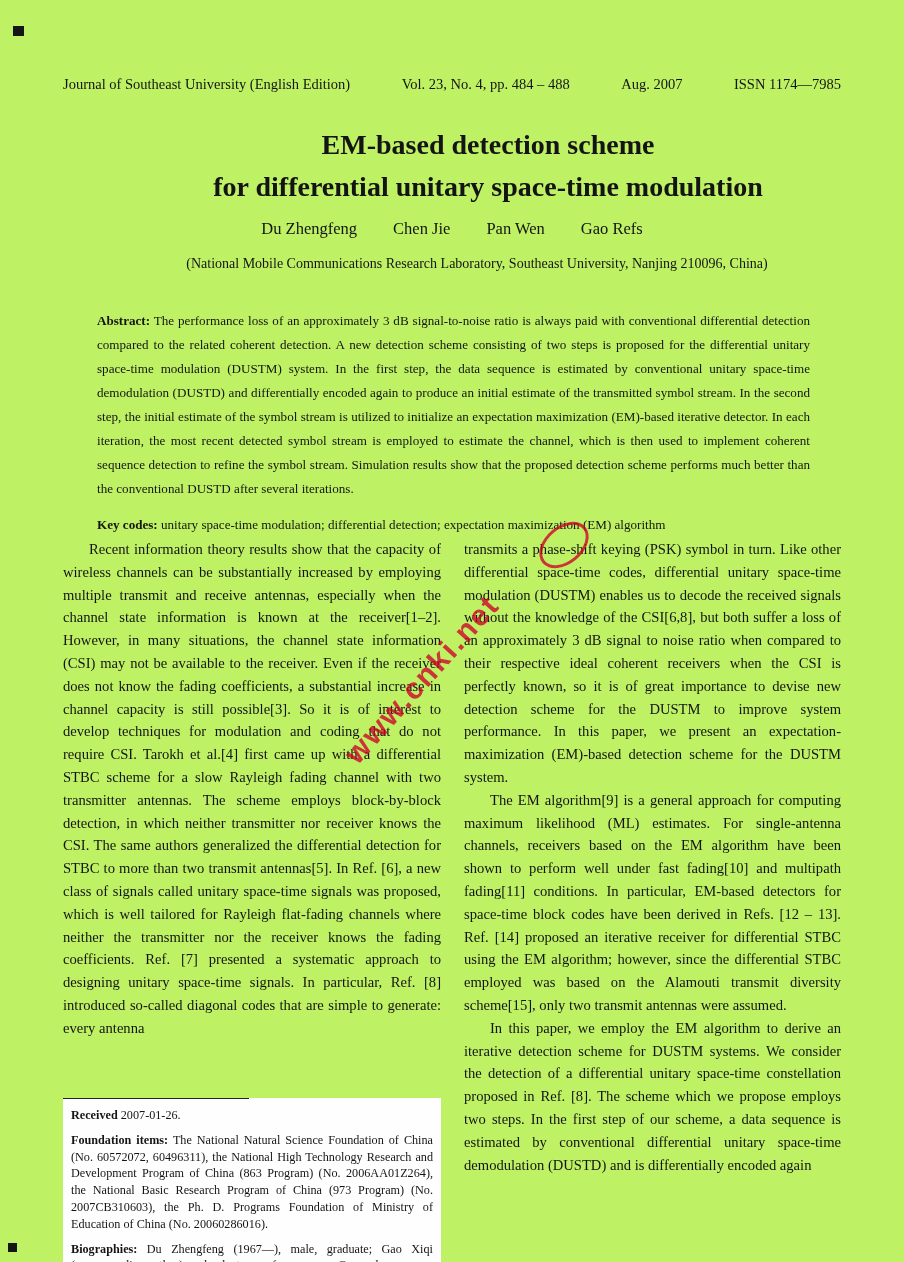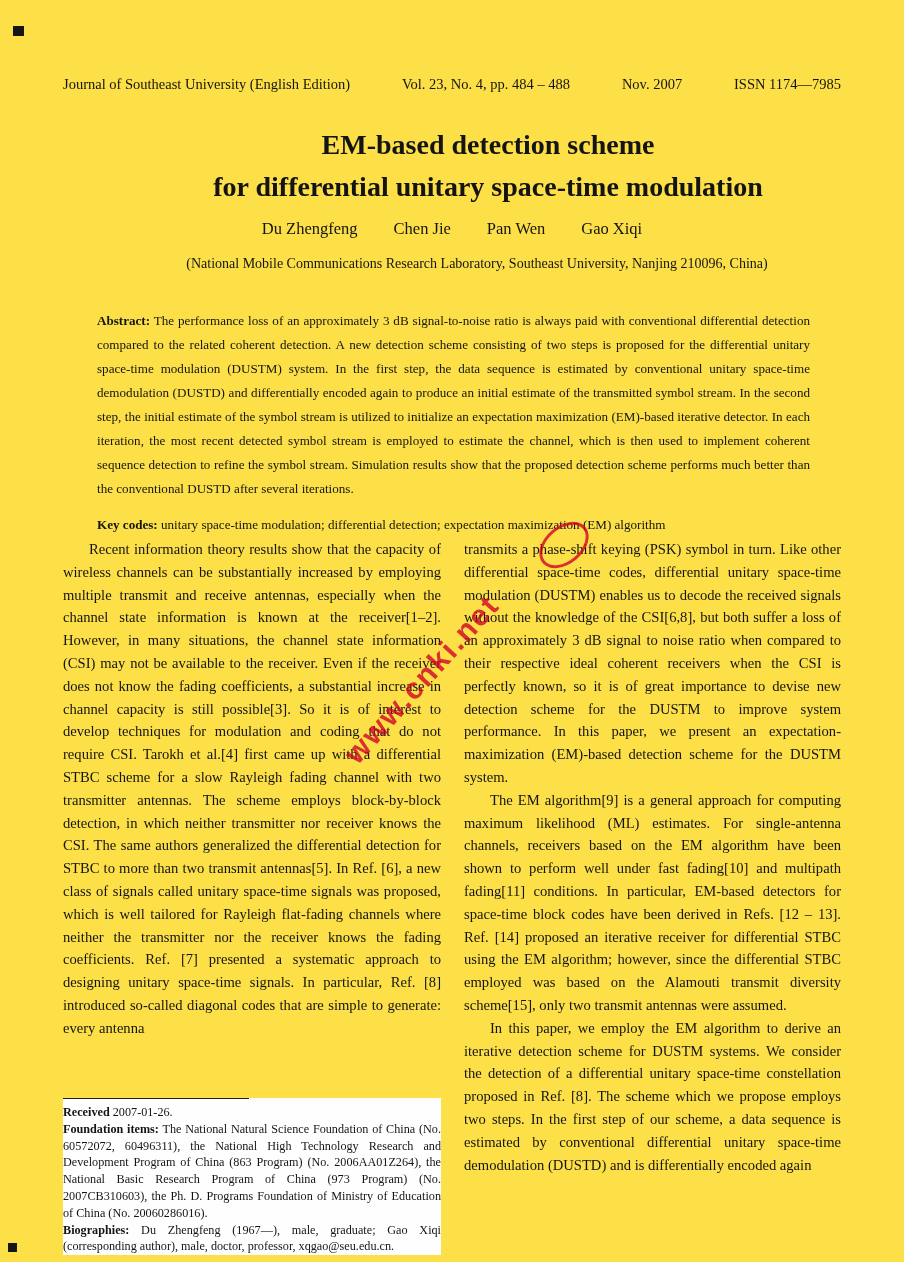--- a/index.html
+++ b/index.html
@@ -1,20 +1,20 @@
 <!DOCTYPE html>
 <html><head>
 <meta charset="utf-8">
 <style>
   html, body { margin: 0; padding: 0; background: #ffffff; }
   .page {
     position: relative;
     width: 904px;
     height: 1262px;
-    background: #fde047;
+    background: #bef264;
     font-family: "Liberation Serif", serif;
     color: #141414;
     overflow: hidden;
   }
   .mark { position: absolute; background: #151515; }
   .mark-tl { left: 13px; top: 26px; width: 11px; height: 10px; }
   .mark-bl { left: 8px; top: 1243px; width: 9px; height: 9px; }
 
   .header {
     position: absolute; left: 63px; top: 76px; width: 778px;
@@ -55,21 +55,21 @@
   .col-right { left: 464px; width: 377px; height: 716px; overflow: hidden; }
   .body-p { margin: 0; }
   .indent { text-indent: 26px; }
 
   .footnotes {
     position: absolute; left: 63px; top: 1098px; width: 378px;
     background: #fefefe;
     font-size: 12.2px; line-height: 16.8px; text-align: justify;
   }
   .fn-rule { width: 186px; border-top: 1.5px solid #222; margin: 0 0 5px 0; }
-  .fn { margin: 0; }
+  .fn { margin: 8px; }
 
   .watermark { position: absolute; left: 340px; top: 500px; width: 330px; height: 290px; pointer-events: none; }
   .wm-text {
     position: absolute; left: 10px; top: 242px;
     transform: rotate(-48deg); transform-origin: left center;
     font-family: "Liberation Sans", sans-serif;
     font-size: 30px; font-weight: bold; letter-spacing: 2px;
     color: rgba(208, 0, 40, 0.78);
     white-space: nowrap;
   }
@@ -85,34 +85,34 @@
 <body>
 
 <div class="page">
 
   <div class="mark mark-tl"></div>
   <div class="mark mark-bl"></div>
 
   <div class="header">
     <span>Journal of Southeast University (English Edition)</span>
     <span>Vol. 23, No. 4, pp. 484 – 488</span>
-    <span>Nov. 2007</span>
+    <span>Aug. 2007</span>
     <span>ISSN 1174—7985</span>
   </div>
 
   <h1 class="title">
     <span class="title-line">EM-based detection scheme</span>
     <span class="title-line">for differential unitary space-time modulation</span>
   </h1>
 
   <div class="authors">
     <span>Du Zhengfeng</span>
     <span>Chen Jie</span>
     <span>Pan Wen</span>
-    <span>Gao Xiqi</span>
+    <span>Gao Refs</span>
   </div>
 
   <div class="affiliation">(National Mobile Communications Research Laboratory, Southeast University, Nanjing 210096, China)</div>
 
   <div class="abstract">
     <p><span class="lbl">Abstract:</span> <span>The performance loss of an approximately 3 dB signal-to-noise ratio is always paid with conventional differential detection compared to the related coherent detection. A new detection scheme consisting of two steps is proposed for the differential unitary space-time modulation (DUSTM) system. In the first step, the data sequence is estimated by conventional unitary space-time demodulation (DUSTD) and differentially encoded again to produce an initial estimate of the transmitted symbol stream. In the second step, the initial estimate of the symbol stream is utilized to initialize an expectation maximization (EM)-based iterative detector. In each iteration, the most recent detected symbol stream is employed to estimate the channel, which is then used to implement coherent sequence detection to refine the symbol stream. Simulation results show that the proposed detection scheme performs much better than the conventional DUSTD after several iterations.</span></p>
     <p><span class="lbl">Key codes:</span> <span>unitary space-time modulation; differential detection; expectation maximization (EM) algorithm</span></p>
   </div>
 
   <div class="col col-left">

